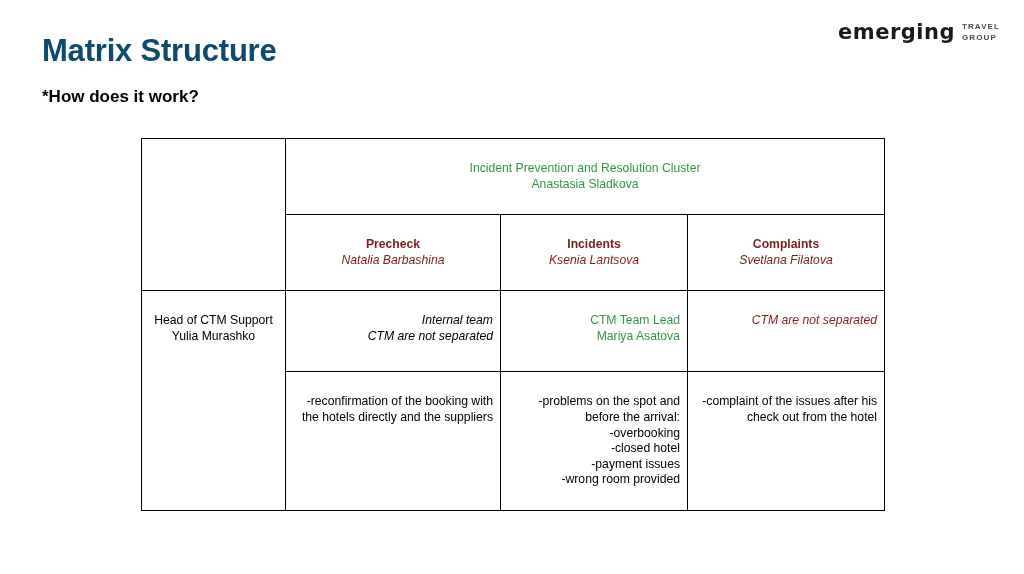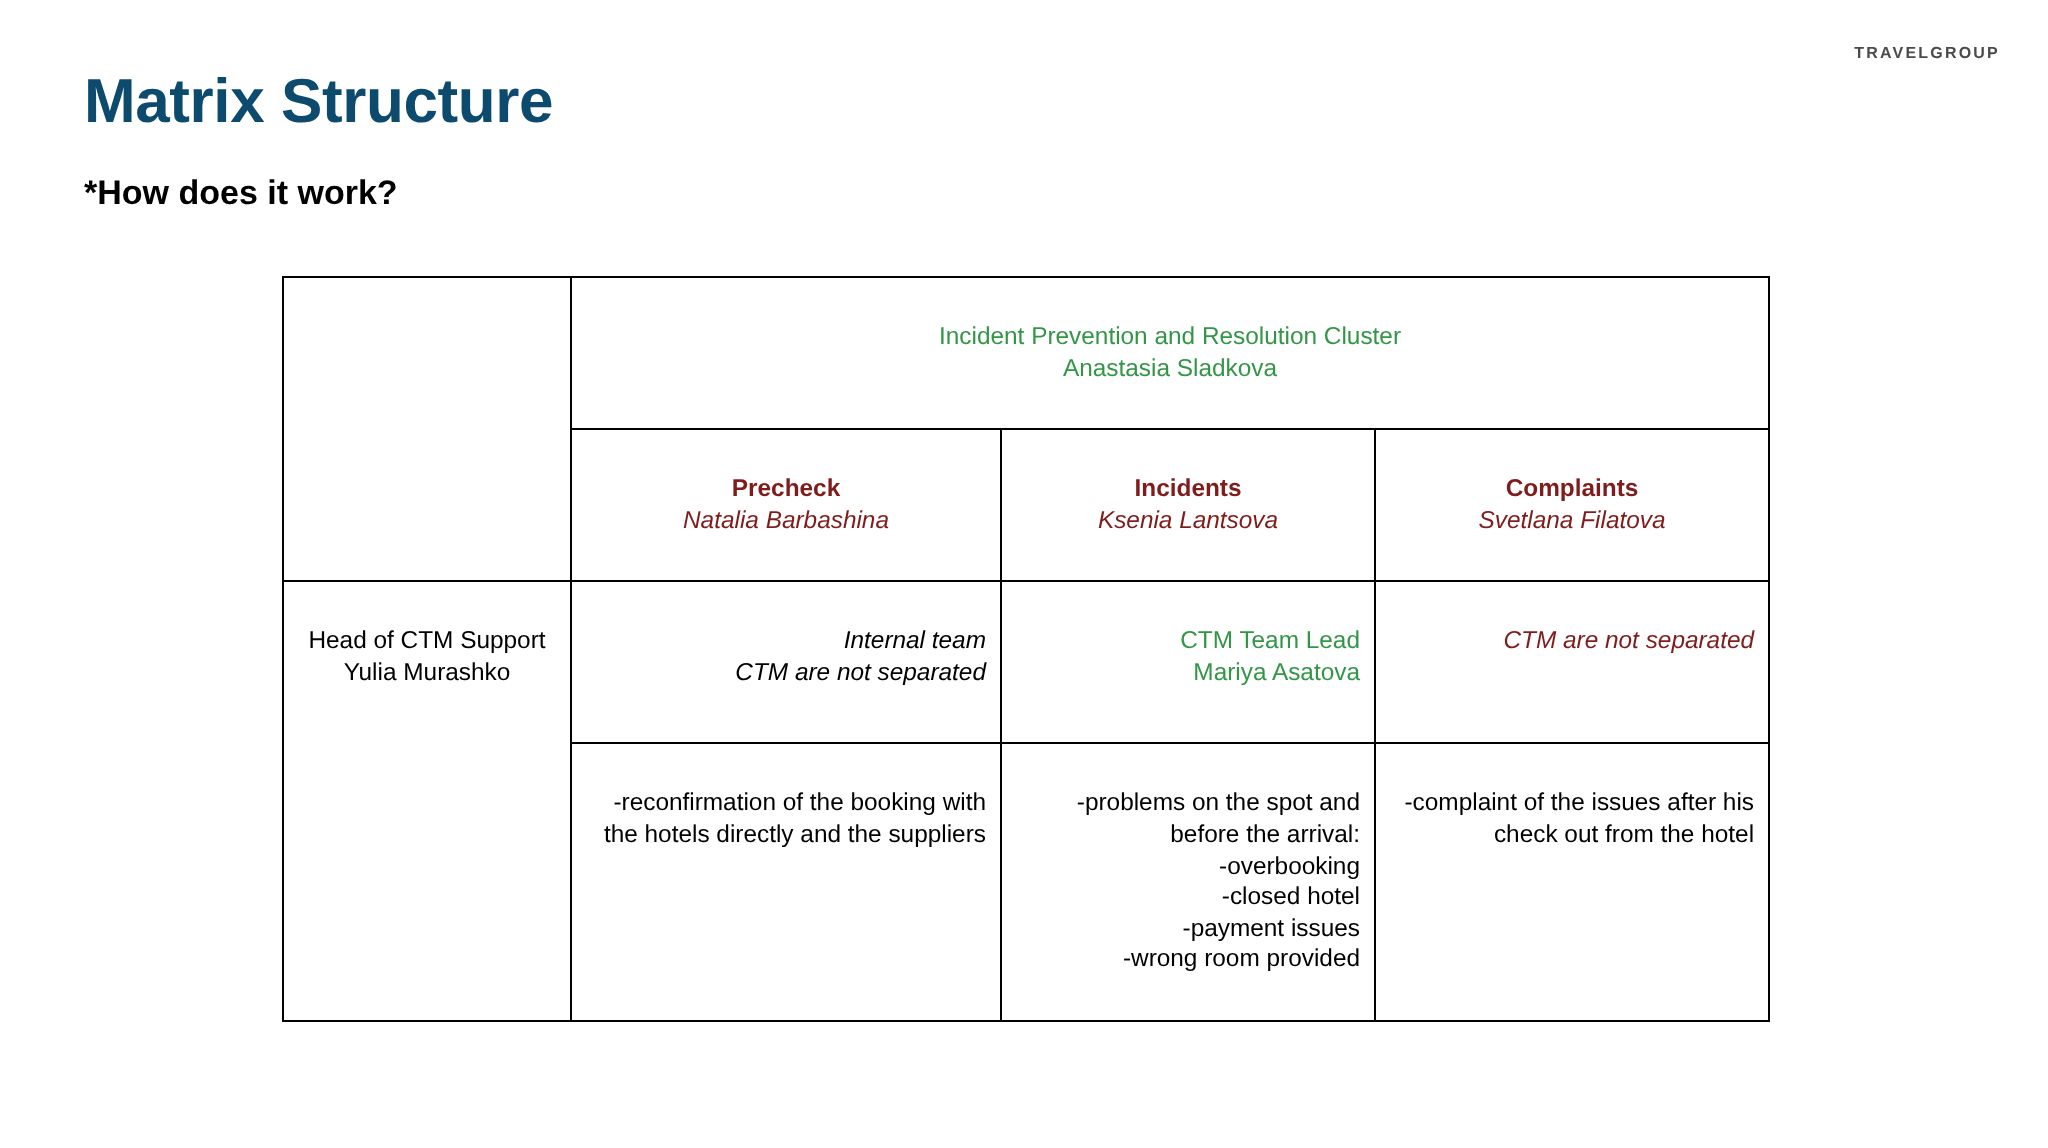--- a/index.html
+++ b/index.html
@@ -53,21 +53,21 @@
   #brand-logo .wordmark {
     font-family: "DejaVu Sans", sans-serif;
     font-size: 21px;
     font-weight: 600;
     letter-spacing: 0.5px;
     color: #1a1a1a;
     line-height: 1;
   }
   #brand-logo .sub {
     display: flex;
-    flex-direction: row;
+    flex-direction: column;
     justify-content: space-between;
     font-family: "Liberation Sans", sans-serif;
     font-size: 8px;
     font-weight: bold;
     letter-spacing: 1.1px;
     color: #4a4a4a;
     line-height: 1.28;
   }
 
   
@@ -142,20 +142,21 @@
   }
 </style>
 </head>
 <body>
 
 <div id="slide-title">Matrix Structure</div>
 
 <div id="slide-subtitle">*How does it work?</div>
 
 <div id="brand-logo">
+  <span class="wordmark">emerging</span>
   <span class="sub">
     <span>TRAVEL</span>
     <span>GROUP</span>
   </span>
 </div>
 
 <table id="matrix-table">
   <colgroup>
     <col class="col-left">
     <col class="col-a">

